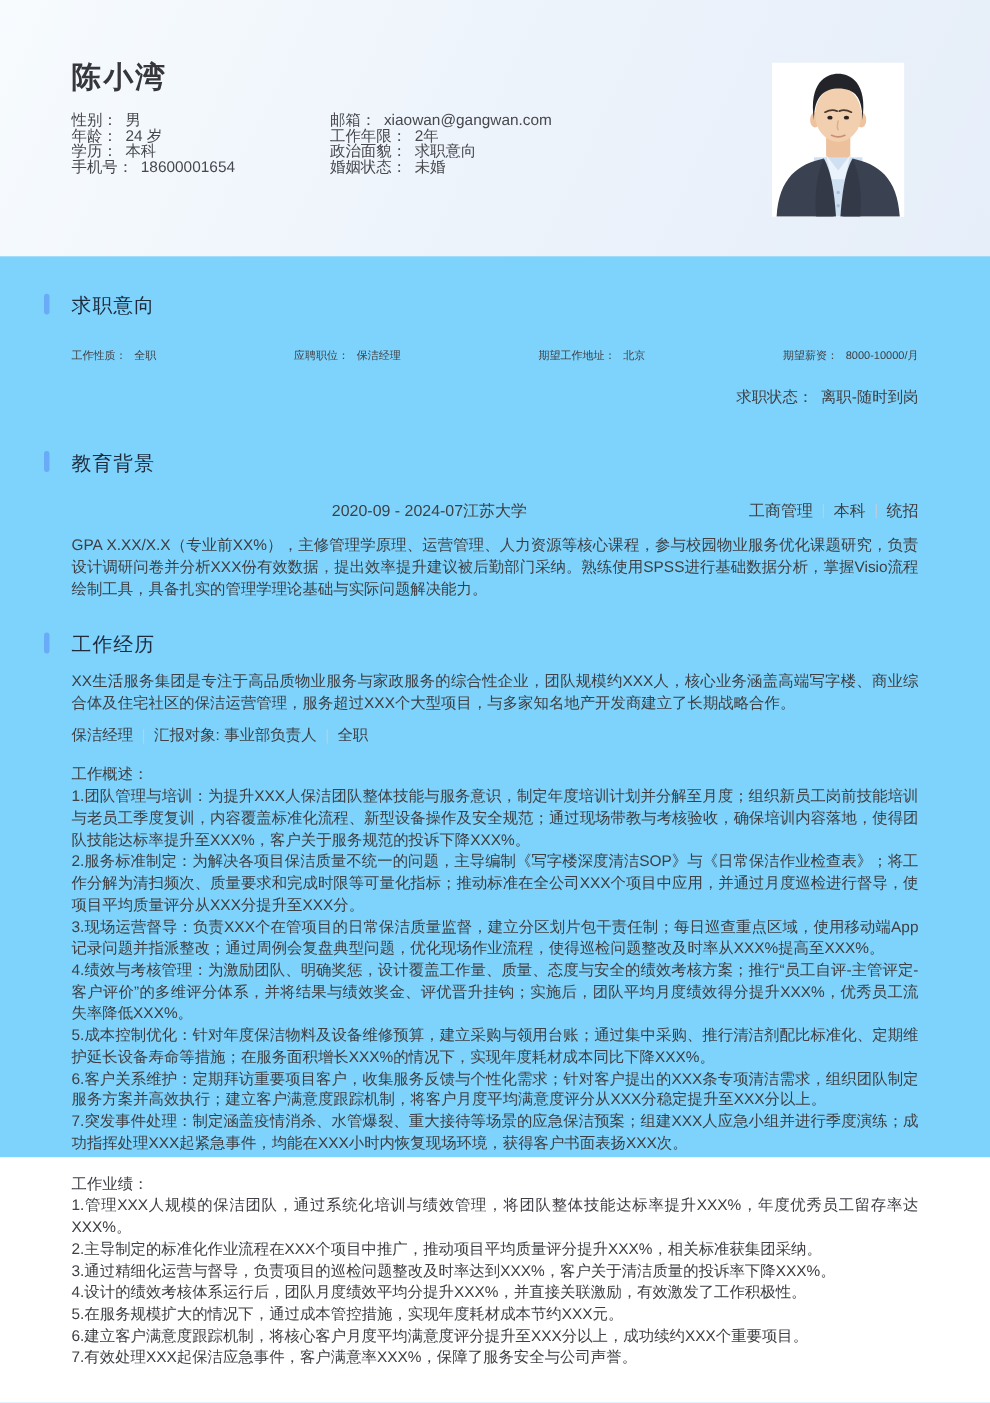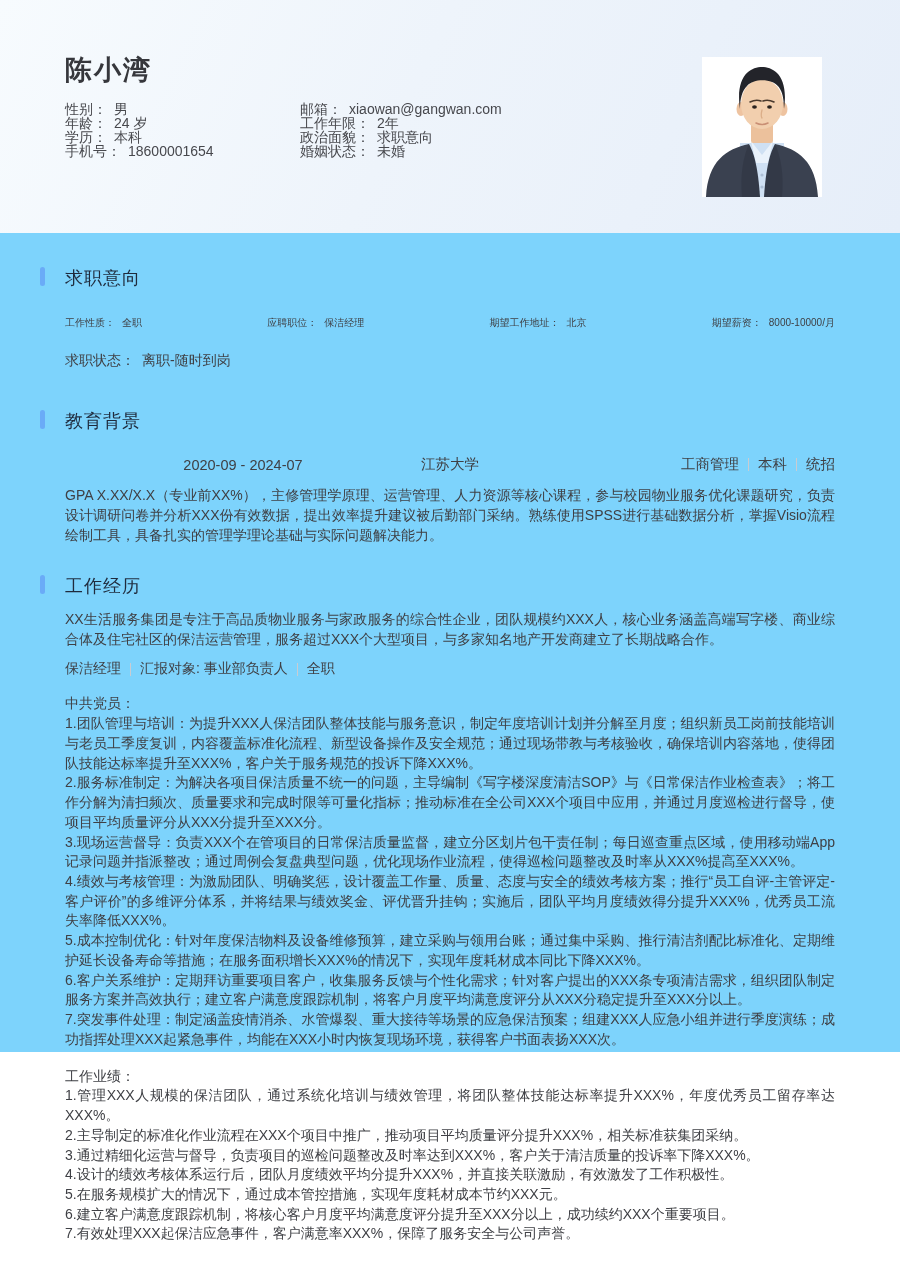--- a/index.html
+++ b/index.html
@@ -50,31 +50,31 @@
   }
   .section-title { font-size:18px; font-weight:400; color:#1f2b3d; letter-spacing:1px; }
 
   .sec-intention .section-head { padding-top:33px; }
   .sec-intention .accent-bar { top:34px; }
   .intent-row1 {
     margin-top:26px;
     display:flex; justify-content:space-between;
     font-size:10px;
   }
-  .intent-row2 { margin-top:22px; font-size:14px; }
+  .intent-row2 { margin-top:22px; font-size:14px;text-align:right; }
   .pair .val { margin-left:7px; }
 
   .sec-edu .section-head { padding-top:39px; }
   .sec-edu .accent-bar { top:40px; }
   .meta-row {
     margin-top:22px;
     display:grid; grid-template-columns:1fr auto 1fr;
     align-items:center; font-size:14.5px; color:#3f4045;
   }
-  .meta-row .left  { text-align:center; }
+  .meta-row .left  { text-align:right; }
   .meta-row .mid   { text-align:left; }
   .meta-row .right { text-align:right; display:flex; justify-content:flex-end; align-items:center; }
   .pipe {
     display:inline-block; width:1px; height:13px;
     background:#c9ccd2; margin:0 9px; vertical-align:-2px;
   }
   .body-text {
     margin-top:12px; font-size:14px; line-height:1.42;
     color:#3f4045; text-align:justify;
   }
@@ -213,21 +213,21 @@
       <div class="body-text">XX生活服务集团是专注于高品质物业服务与家政服务的综合性企业，团队规模约XXX人，核心业务涵盖高端写字楼、商业综合体及住宅社区的保洁运营管理，服务超过XXX个大型项目，与多家知名地产开发商建立了长期战略合作。</div>
       <div class="position-row">
         <span>保洁经理</span>
         <span class="pipe"></span>
         <span>汇报对象: 事业部负责人</span>
         <span class="pipe"></span>
         <span>全职</span>
       </div>
 
       <div class="block">
-        <div class="line">中共党员：</div>
+        <div class="line">工作概述：</div>
         <div class="line">1.团队管理与培训：为提升XXX人保洁团队整体技能与服务意识，制定年度培训计划并分解至月度；组织新员工岗前技能培训与老员工季度复训，内容覆盖标准化流程、新型设备操作及安全规范；通过现场带教与考核验收，确保培训内容落地，使得团队技能达标率提升至XXX%，客户关于服务规范的投诉下降XXX%。</div>
         <div class="line">2.服务标准制定：为解决各项目保洁质量不统一的问题，主导编制《写字楼深度清洁SOP》与《日常保洁作业检查表》；将工作分解为清扫频次、质量要求和完成时限等可量化指标；推动标准在全公司XXX个项目中应用，并通过月度巡检进行督导，使项目平均质量评分从XXX分提升至XXX分。</div>
         <div class="line">3.现场运营督导：负责XXX个在管项目的日常保洁质量监督，建立分区划片包干责任制；每日巡查重点区域，使用移动端App记录问题并指派整改；通过周例会复盘典型问题，优化现场作业流程，使得巡检问题整改及时率从XXX%提高至XXX%。</div>
         <div class="line">4.绩效与考核管理：为激励团队、明确奖惩，设计覆盖工作量、质量、态度与安全的绩效考核方案；推行“员工自评-主管评定-客户评价”的多维评分体系，并将结果与绩效奖金、评优晋升挂钩；实施后，团队平均月度绩效得分提升XXX%，优秀员工流失率降低XXX%。</div>
         <div class="line">5.成本控制优化：针对年度保洁物料及设备维修预算，建立采购与领用台账；通过集中采购、推行清洁剂配比标准化、定期维护延长设备寿命等措施；在服务面积增长XXX%的情况下，实现年度耗材成本同比下降XXX%。</div>
         <div class="line">6.客户关系维护：定期拜访重要项目客户，收集服务反馈与个性化需求；针对客户提出的XXX条专项清洁需求，组织团队制定服务方案并高效执行；建立客户满意度跟踪机制，将客户月度平均满意度评分从XXX分稳定提升至XXX分以上。</div>
         <div class="line">7.突发事件处理：制定涵盖疫情消杀、水管爆裂、重大接待等场景的应急保洁预案；组建XXX人应急小组并进行季度演练；成功指挥处理XXX起紧急事件，均能在XXX小时内恢复现场环境，获得客户书面表扬XXX次。</div>
       </div>
 
       <div class="block block-gap">

